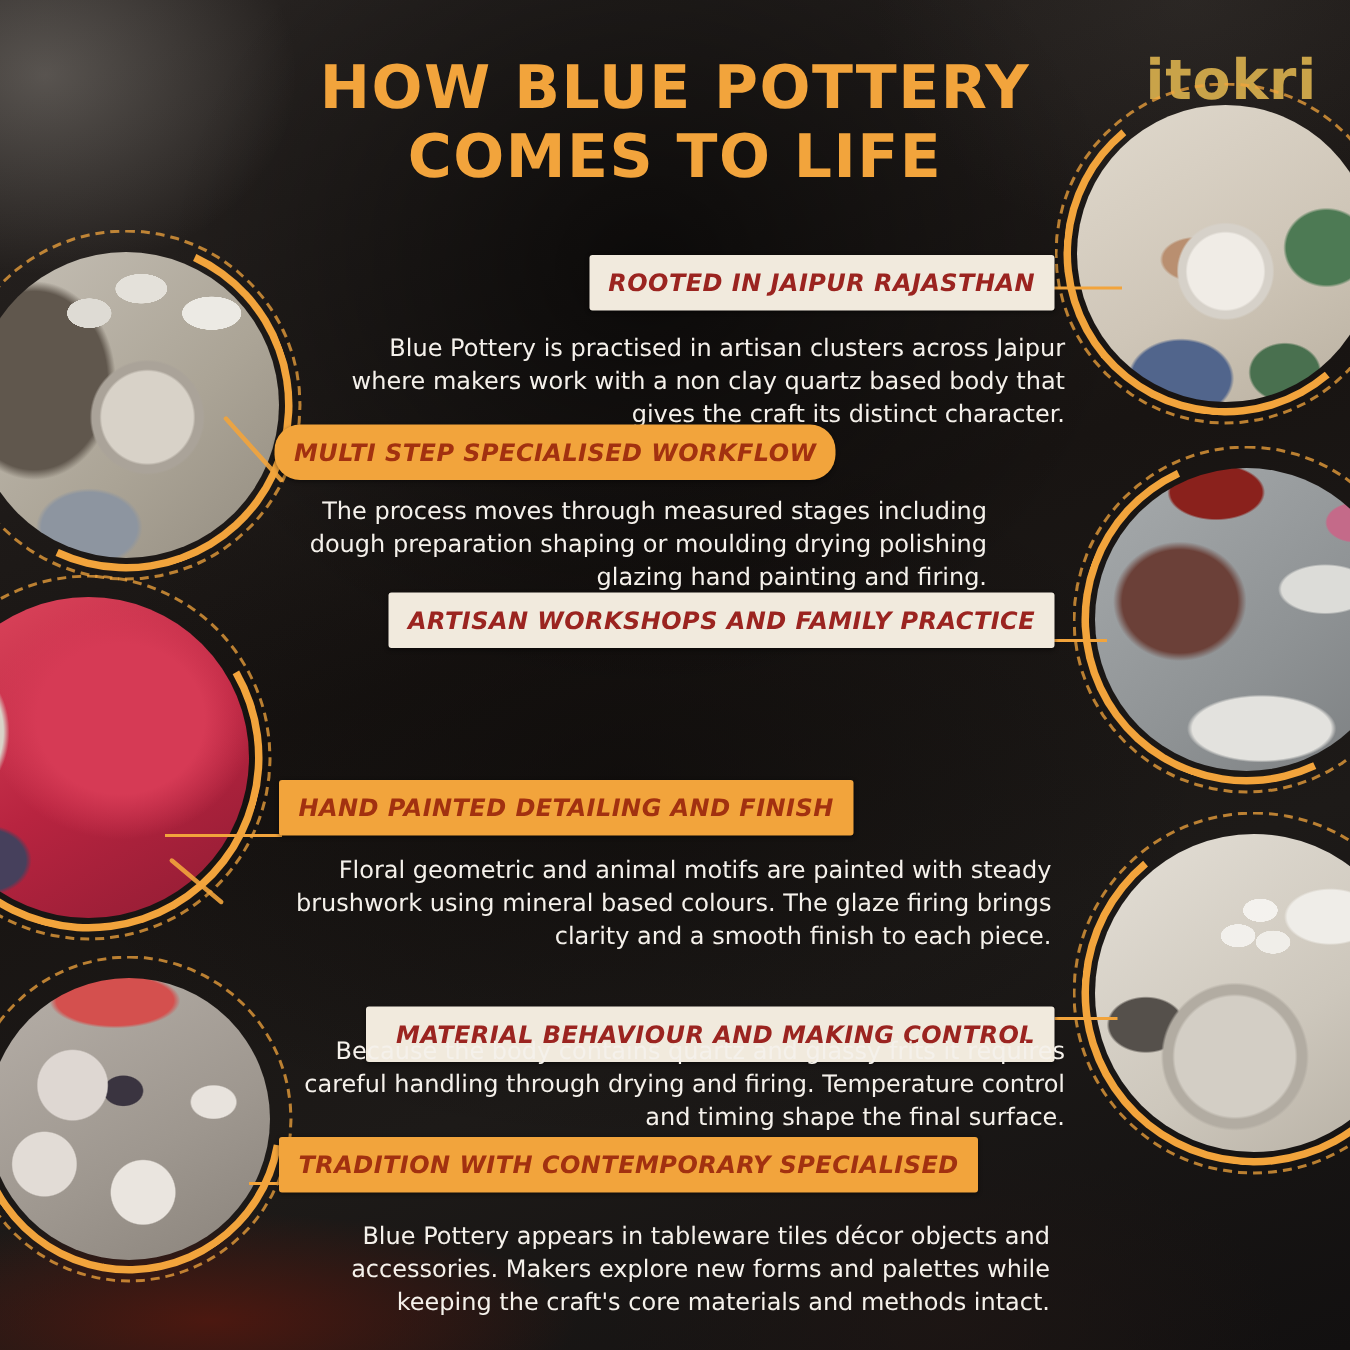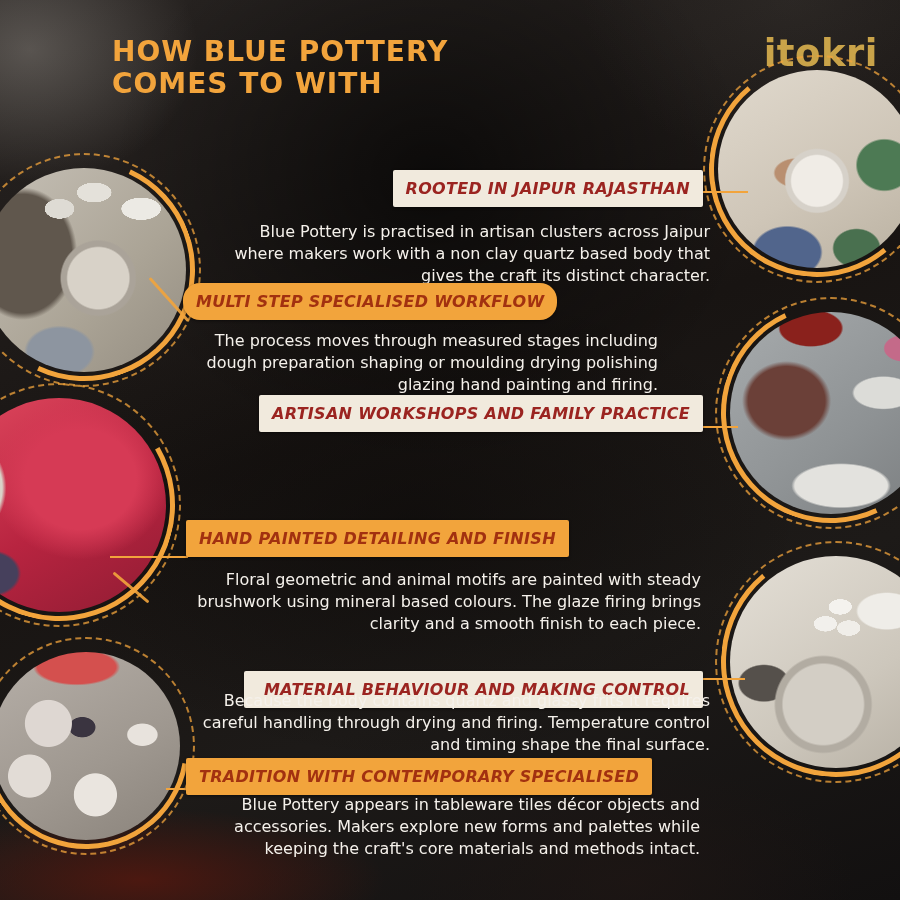--- a/index.html
+++ b/index.html
@@ -16,22 +16,22 @@
     background:
       radial-gradient(ellipse 240px 190px at 30px 50px, rgba(186,180,172,0.34), rgba(186,180,172,0) 70%),
       radial-gradient(ellipse 300px 240px at 88% 0%, rgba(110,105,98,0.15), transparent 70%),
       radial-gradient(ellipse 430px 380px at 48% 20%, rgba(0,0,0,0.62), transparent 75%),
       radial-gradient(ellipse 520px 320px at 46% 58%, rgba(8,6,5,0.5), transparent 75%),
       radial-gradient(ellipse 340px 100px at 140px 880px, rgba(84,24,15,0.85), transparent 72%),
       radial-gradient(ellipse 300px 160px at 70% 98%, rgba(30,22,20,0.8), transparent 75%),
       linear-gradient(160deg,#282422,#181412 45%,#1d1a18 70%,#121010);
   }
   .title{
-    position:absolute;left:112px;top:36px;width:640px;
-    color:var(--orange);font-weight:800;font-size:28px;line-height:1.15;letter-spacing:1px;
+    position:absolute;left:130px;top:36px;width:640px;text-align:center;
+    color:var(--orange);font-weight:800;font-size:40px;line-height:1.15;letter-spacing:1px;
   }
   .logo{
     position:absolute;right:22px;top:32px;color:#C9A349;font-weight:700;
     font-size:37px;letter-spacing:.5px;
   }
   .sec-header{
     position:absolute;font-style:italic;font-weight:700;font-size:16px;
     letter-spacing:.3px;padding:9px 13px;white-space:nowrap;border-radius:2px;
     box-shadow:0 1px 3px rgba(0,0,0,.45);
   }
@@ -99,21 +99,21 @@
     radial-gradient(ellipse 13% 10% at 48% 40%, #3a3440 0 52%, transparent 56%),
     linear-gradient(150deg,#b6afa8,#9e978f 60%,#8a837b);}
 </style>
 </head>
 <body>
 
 <div id="canvas">
 
   <div class="title">
     <div>HOW BLUE POTTERY</div>
-    <div>COMES TO WITH</div>
+    <div>COMES TO LIFE</div>
   </div>
 
   <div class="logo">itokri</div>
 
   <div class="photo-circle" style="left:-18px;top:168px;width:204px;height:204px;">
     <div class="dash"></div>
     <div class="arc" style="transform:rotate(-20deg);"></div>
     <div class="img p1"></div>
   </div>
 
@@ -164,15 +164,15 @@
 
   <div class="sec-header hdr-cream" style="top:395px;right:197px;">ARTISAN WORKSHOPS AND FAMILY PRACTICE</div>
 
   <div class="sec-header hdr-orange" style="top:520px;left:186px;">HAND PAINTED DETAILING AND FINISH</div>
   <div class="body-text ta-l" style="top:569px;left:186px;width:515px;">Floral geometric and animal motifs are painted with steady brushwork using mineral based colours. The glaze firing brings clarity and a smooth finish to each piece.</div>
 
   <div class="sec-header hdr-cream" style="top:671px;right:197px;padding-left:20px;">MATERIAL BEHAVIOUR AND MAKING CONTROL</div>
   <div class="body-text ta-r" style="top:690px;right:190px;width:510px;">Because the body contains quartz and glassy frits it requires careful handling through drying and firing. Temperature control and timing shape the final surface.</div>
 
   <div class="sec-header hdr-orange" style="top:758px;left:186px;">TRADITION WITH CONTEMPORARY SPECIALISED</div>
-  <div class="body-text ta-l" style="top:794px;left:190px;width:510px;">Blue Pottery appears in tableware tiles décor objects and accessories. Makers explore new forms and palettes while keeping the craft's core materials and methods intact.</div>
+  <div class="body-text ta-l" style="top:813px;left:190px;width:510px;">Blue Pottery appears in tableware tiles décor objects and accessories. Makers explore new forms and palettes while keeping the craft's core materials and methods intact.</div>
 
 </div>
 
 </body></html>

